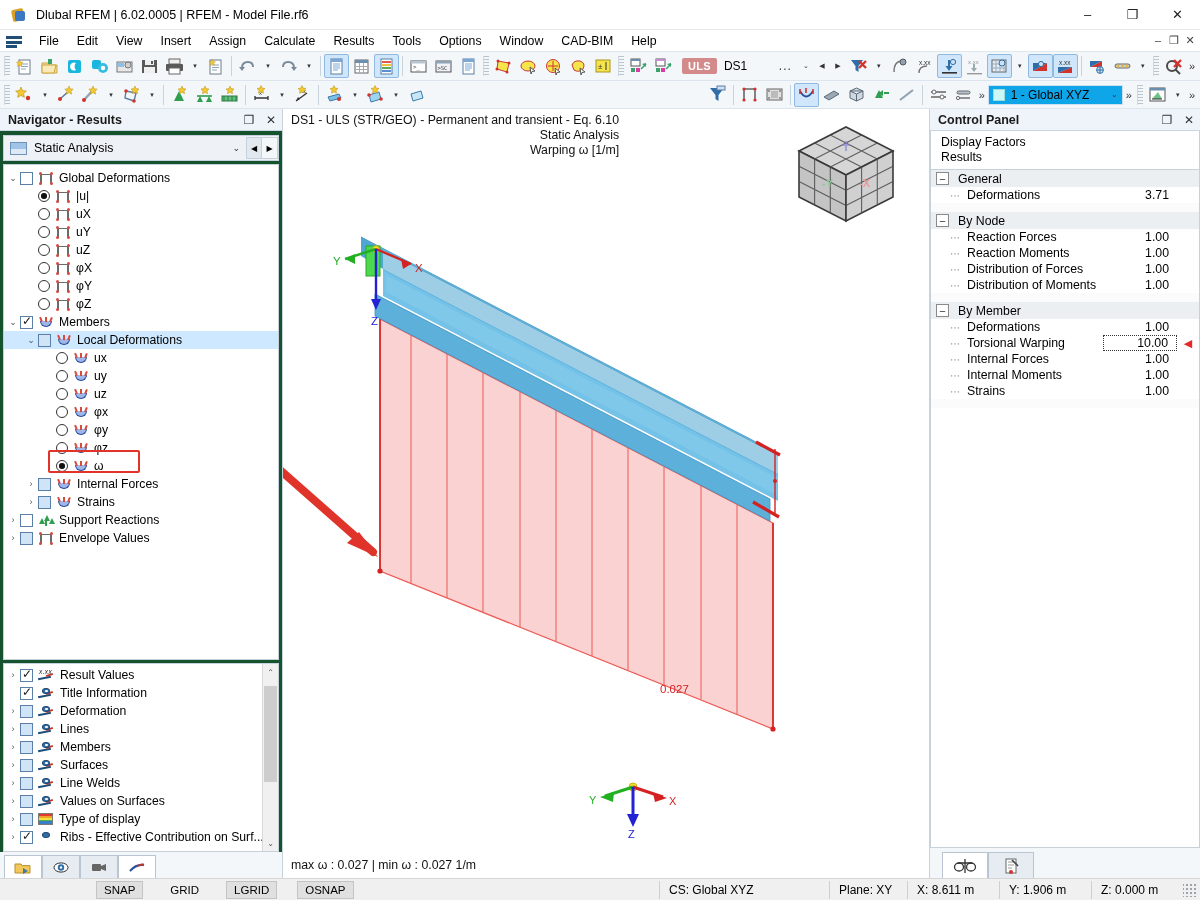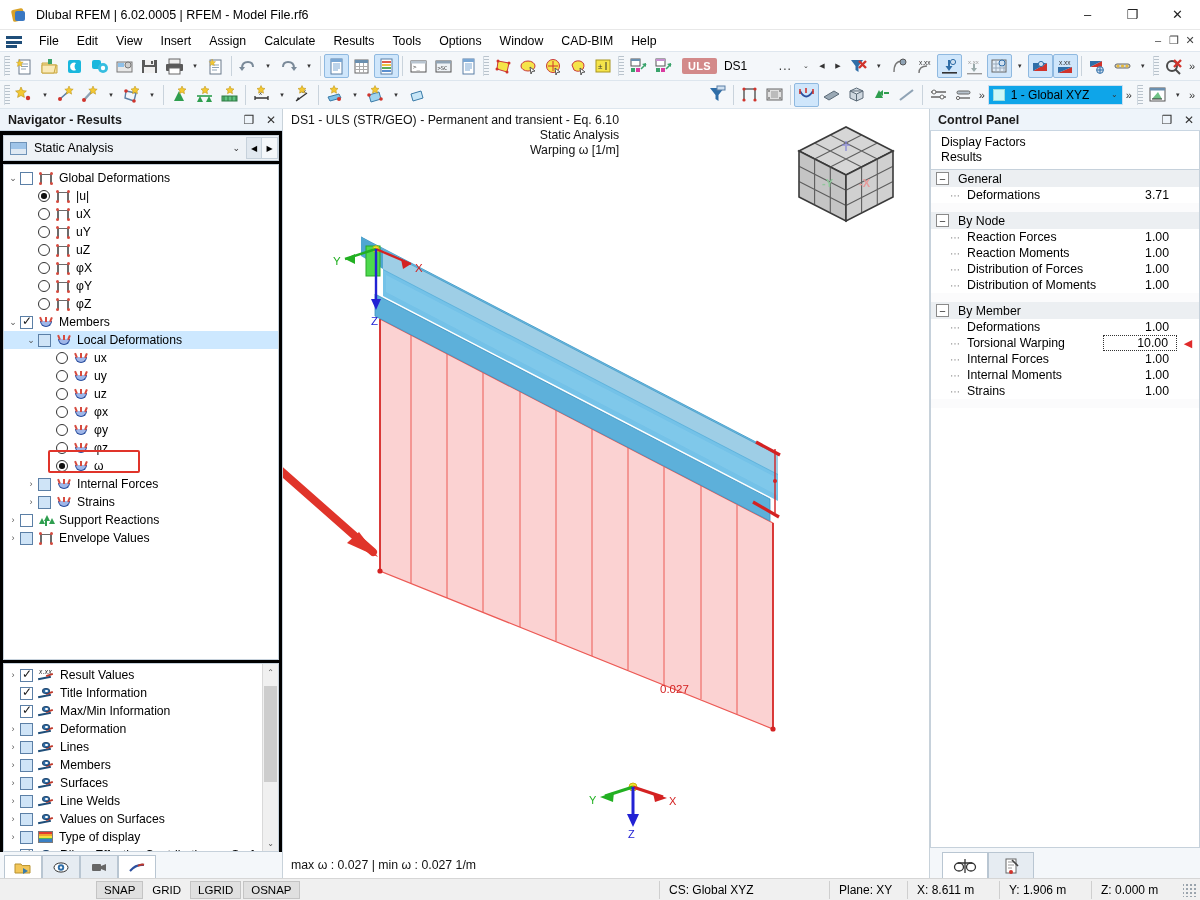--- a/index.html
+++ b/index.html
@@ -62,21 +62,21 @@
   .dots { font-size: 12px; color:#333; letter-spacing:1px; padding: 0 6px;}
   .cs-combo { background: #0ea5e9; border: 1px solid #cddff0; height: 20px; display: flex; align-items: center; padding: 0 4px; min-width: 135px; font-size: 12px;}
   .cs-swatch { width: 12px; height: 12px; background: #ccf7f7; border: 1px solid #9dd; margin-right: 6px; }
   .cs-caret { margin-left: auto; font-size: 8px; color:#333; }
   .chev { font-size: 11px; color: #333; padding: 0 3px; }
 
   
   .main { flex: 1; display: flex; min-height: 0; }
 
   
-  .navigator { width: 283px; flex: 0 0 283px; background: #000000; display: flex; flex-direction: column;
+  .navigator { width: 283px; flex: 0 0 283px; background: #14532d; display: flex; flex-direction: column;
                border-right: 1px solid #c8d2da; }
   .panel-head { height: 22px; display: flex; align-items: center; background: #eef4fa;
                 border-bottom: 1px solid #c9d6e2; }
   .panel-head .ttl { font-weight: bold; font-size: 12.5px; padding-left: 8px; color: #1a1a1a; }
   .panel-head .acts { margin-left: auto; display: flex; }
   .panel-head .acts span { width: 22px; text-align: center; font-size: 12px; color: #333; }
   .nav-select { height: 26px; margin: 4px 3px 3px 3px; background: #eef2f6; border: 1px solid #c6d1db;
                 display: flex; align-items: center; padding-left: 6px; }
   .nav-select .ic { width: 17px; height: 13px; background: linear-gradient(to bottom,#9fc4e8 0 55%, #dfe9f3 55% 100%);
                     border: 1px solid #6f93b8; margin-right: 7px; }
@@ -1031,31 +1031,20 @@
             <div class="trow" style="padding-left: 2px;">
               <span class="exp"></span>
               <span class="cbox check"></span>
               <span class="ic-eye">
                 <i class="ln"></i>
                 <i class="rd"></i>
                 <i class="ey"></i>
                 <i class="pp"></i>
               </span>
               <span class="tlabel">Title Information</span>
-            </div>
-            <div class="trow" style="padding-left: 2px;">
-              <span class="exp"></span>
-              <span class="cbox check"></span>
-              <span class="ic-eye">
-                <i class="ln"></i>
-                <i class="rd"></i>
-                <i class="ey"></i>
-                <i class="pp"></i>
-              </span>
-              <span class="tlabel">Max/Min Information</span>
             </div>
             <div class="trow" style="padding-left: 2px;">
               <span class="exp">›</span>
               <span class="cbox blue"></span>
               <span class="ic-eye">
                 <i class="ln"></i>
                 <i class="rd"></i>
                 <i class="ey"></i>
                 <i class="pp"></i>
               </span>
@@ -1386,21 +1375,21 @@
               <circle cx="13" cy="16" r="2" fill="#d0342c"></circle>
             </svg>
         </div>
       </div>
     </div>
 
   </div>
 
   <div class="statusbar">
     <div class="sb-left"></div>
-    <div id="sb-toggles" style="display:flex; align-items:center; gap:2px;">
+    <div id="sb-toggles" style="display:flex; align-items:center; gap:20px;">
         <div class="sbtn on">SNAP</div>
         <div class="sbtn">GRID</div>
         <div class="sbtn on">LGRID</div>
         <div class="sbtn on">OSNAP</div>
       </div>
     <div class="sb-flex"></div>
     <div class="sb-cell" style="width:170px; justify-content:flex-start;">CS: Global XYZ</div>
     <div class="sb-cell" style="width:78px;">Plane: XY</div>
     <div class="sb-cell" style="width:92px;">X: 8.611 m</div>
     <div class="sb-cell" style="width:92px;">Y: 1.906 m</div>

